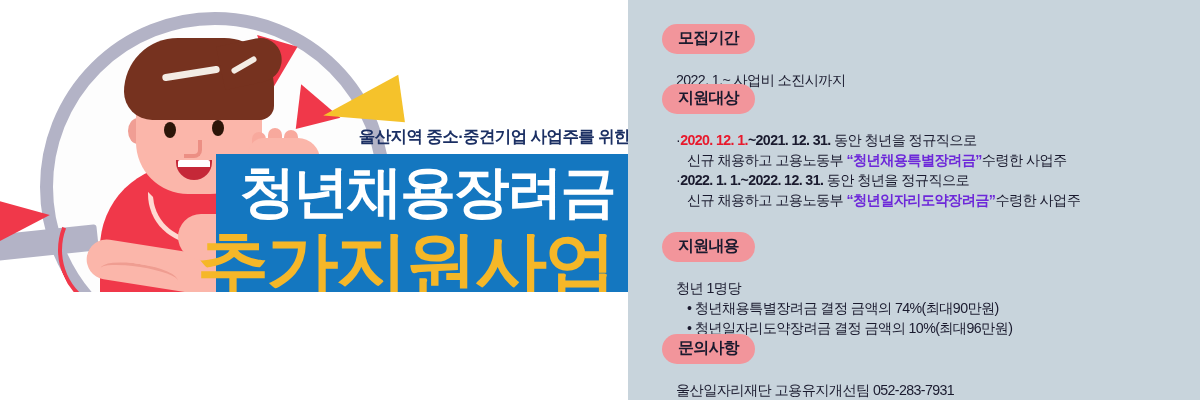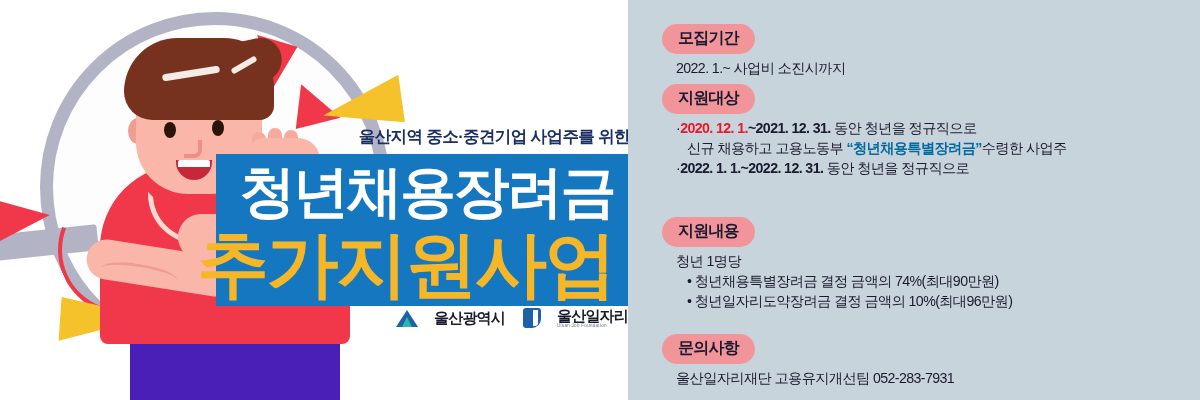--- a/index.html
+++ b/index.html
@@ -17,21 +17,21 @@
     position: relative;
     width: 1200px;
     height: 400px;
     display: flex;
   }
 
   
   #left-panel {
     position: relative;
     width: 628px;
-    height: 400px;
+    height: 292px;
     background: #ffffff;
     overflow: hidden;
     flex: 0 0 628px;
   }
 
   
   .mag-ring {
     position: absolute;
     left: 40px;
     top: 12px;
@@ -367,42 +367,42 @@
     background: #f2959b;
     color: #1a1a2e;
     font-size: 16px;
     font-weight: bold;
     letter-spacing: -0.8px;
     padding: 4px 16px 5px 16px;
     border-radius: 20px;
     white-space: nowrap;
   }
   .sec-body {
-    margin-top: 4px;
+    margin-top: 16px;
     margin-left: 14px;
     font-size: 14.2px;
     color: #1a1a2e;
     letter-spacing: -0.6px;
     line-height: 1.42;
     white-space: nowrap;
   }
   .line { white-space: nowrap; }
   .red { color: #e8192c; font-weight: bold; }
   .bold { font-weight: bold; }
-  .green { color: #0369a1; font-weight: bold; }
+  .green { color: #6d28d9; font-weight: bold; }
   .note {
     font-size: 12.6px;
     margin-left: 8px;
     letter-spacing: -0.7px;
   }
   .indent { padding-left: 11px; }
 
   #sec-period  { top: 24px; }
   #sec-target  { top: 84px; }
-  #sec-content { top: 217px; }
+  #sec-content { top: 232px; }
   #sec-inquiry { top: 334px; }
 </style>
 </head>
 <body>
 
 <div id="banner">
 
   <div id="left-panel">
 
     <div class="mag-ring"></div>
@@ -485,20 +485,23 @@
       <div class="sec-body">
         <div class="line">
           <span>·</span><span class="red">2020. 12. 1.</span><span class="bold">~2021. 12. 31.</span><span> 동안 청년을 정규직으로</span>
         </div>
         <div class="line indent">
           <span>신규 채용하고 고용노동부 </span><span class="green">“청년채용특별장려금”</span><span>수령한 사업주</span>
         </div>
         <div class="line">
           <span>·</span><span class="bold">2022. 1. 1.~2022. 12. 31.</span><span> 동안 청년을 정규직으로</span>
         </div>
+        <div class="line indent">
+          <span>신규 채용하고 고용노동부 </span><span class="green">“청년일자리도약장려금”</span><span>수령한 사업주</span>
+        </div>
       </div>
     </div>
 
     <div class="section" id="sec-content">
       <span class="badge">지원내용</span>
       <div class="sec-body">
         <div class="line">청년 1명당</div>
         <div class="line indent">
           <span>•</span>
           <span>청년채용특별장려금 결정 금액의 74%(최대90만원)</span>

